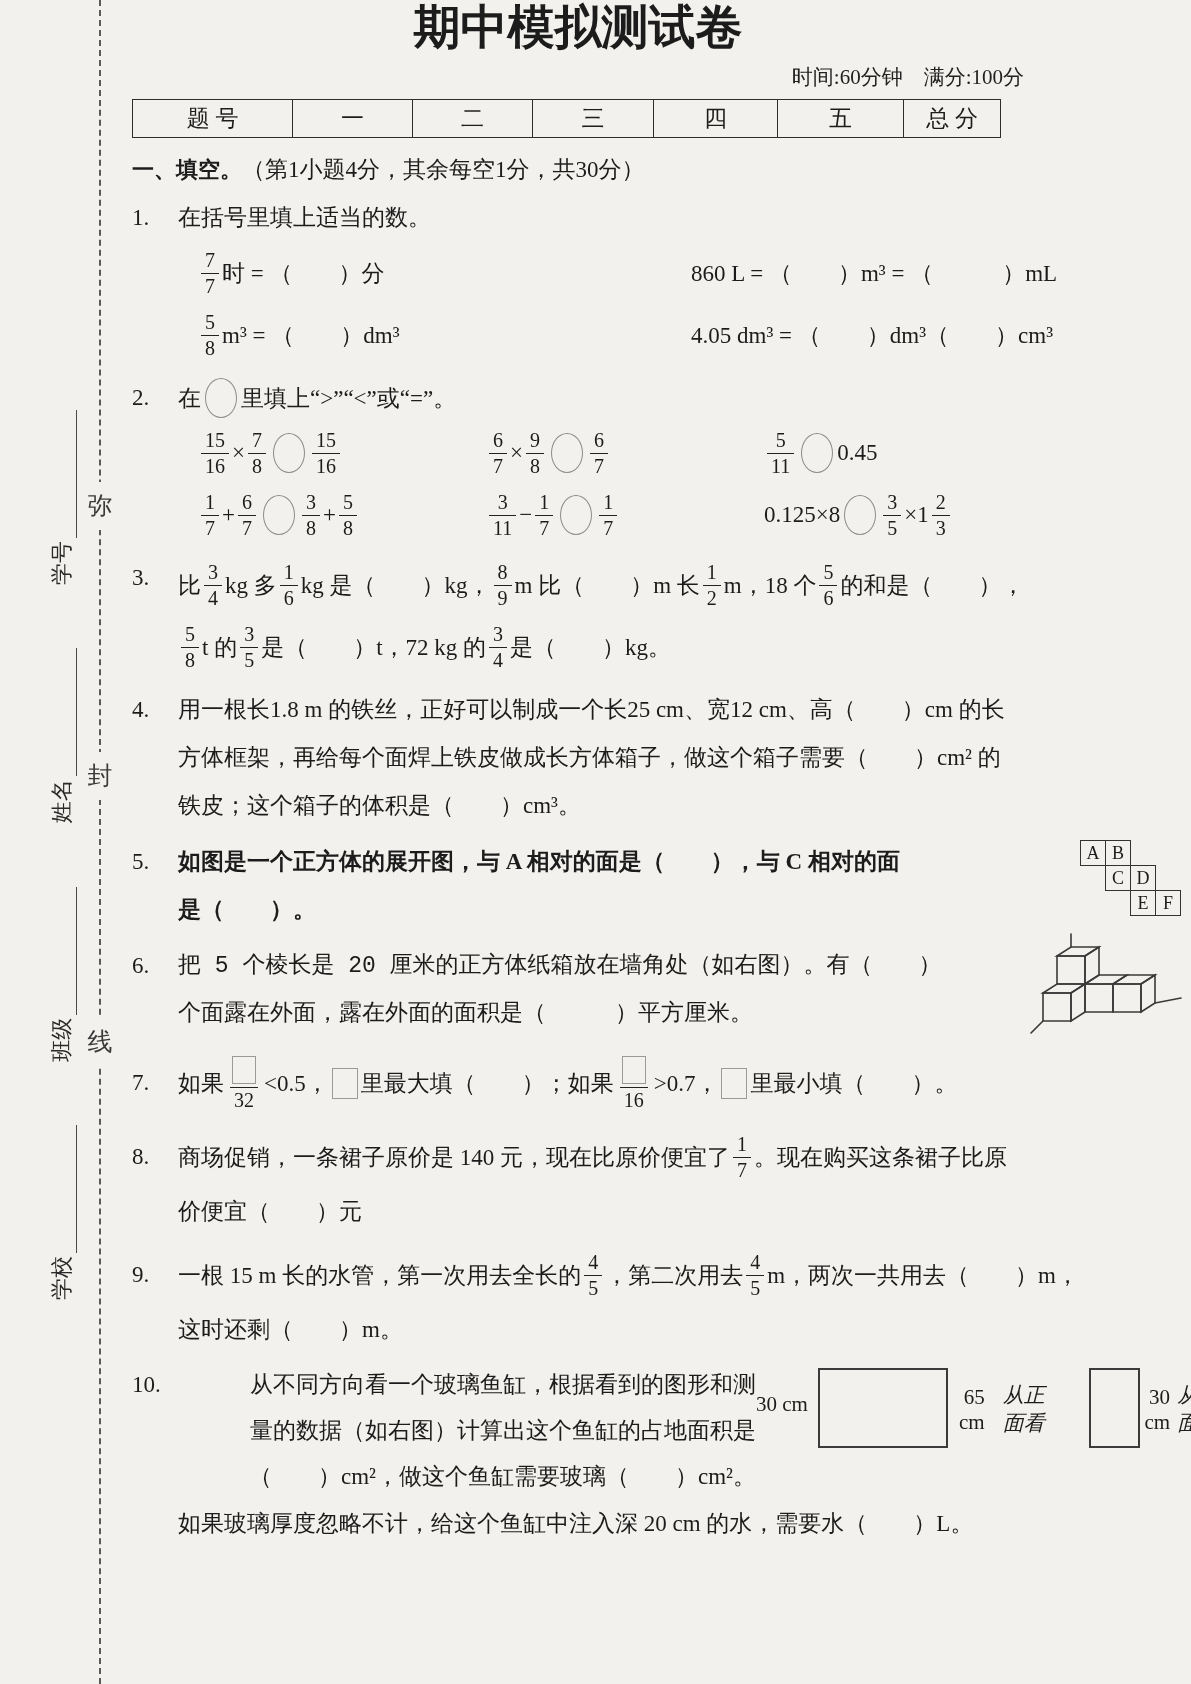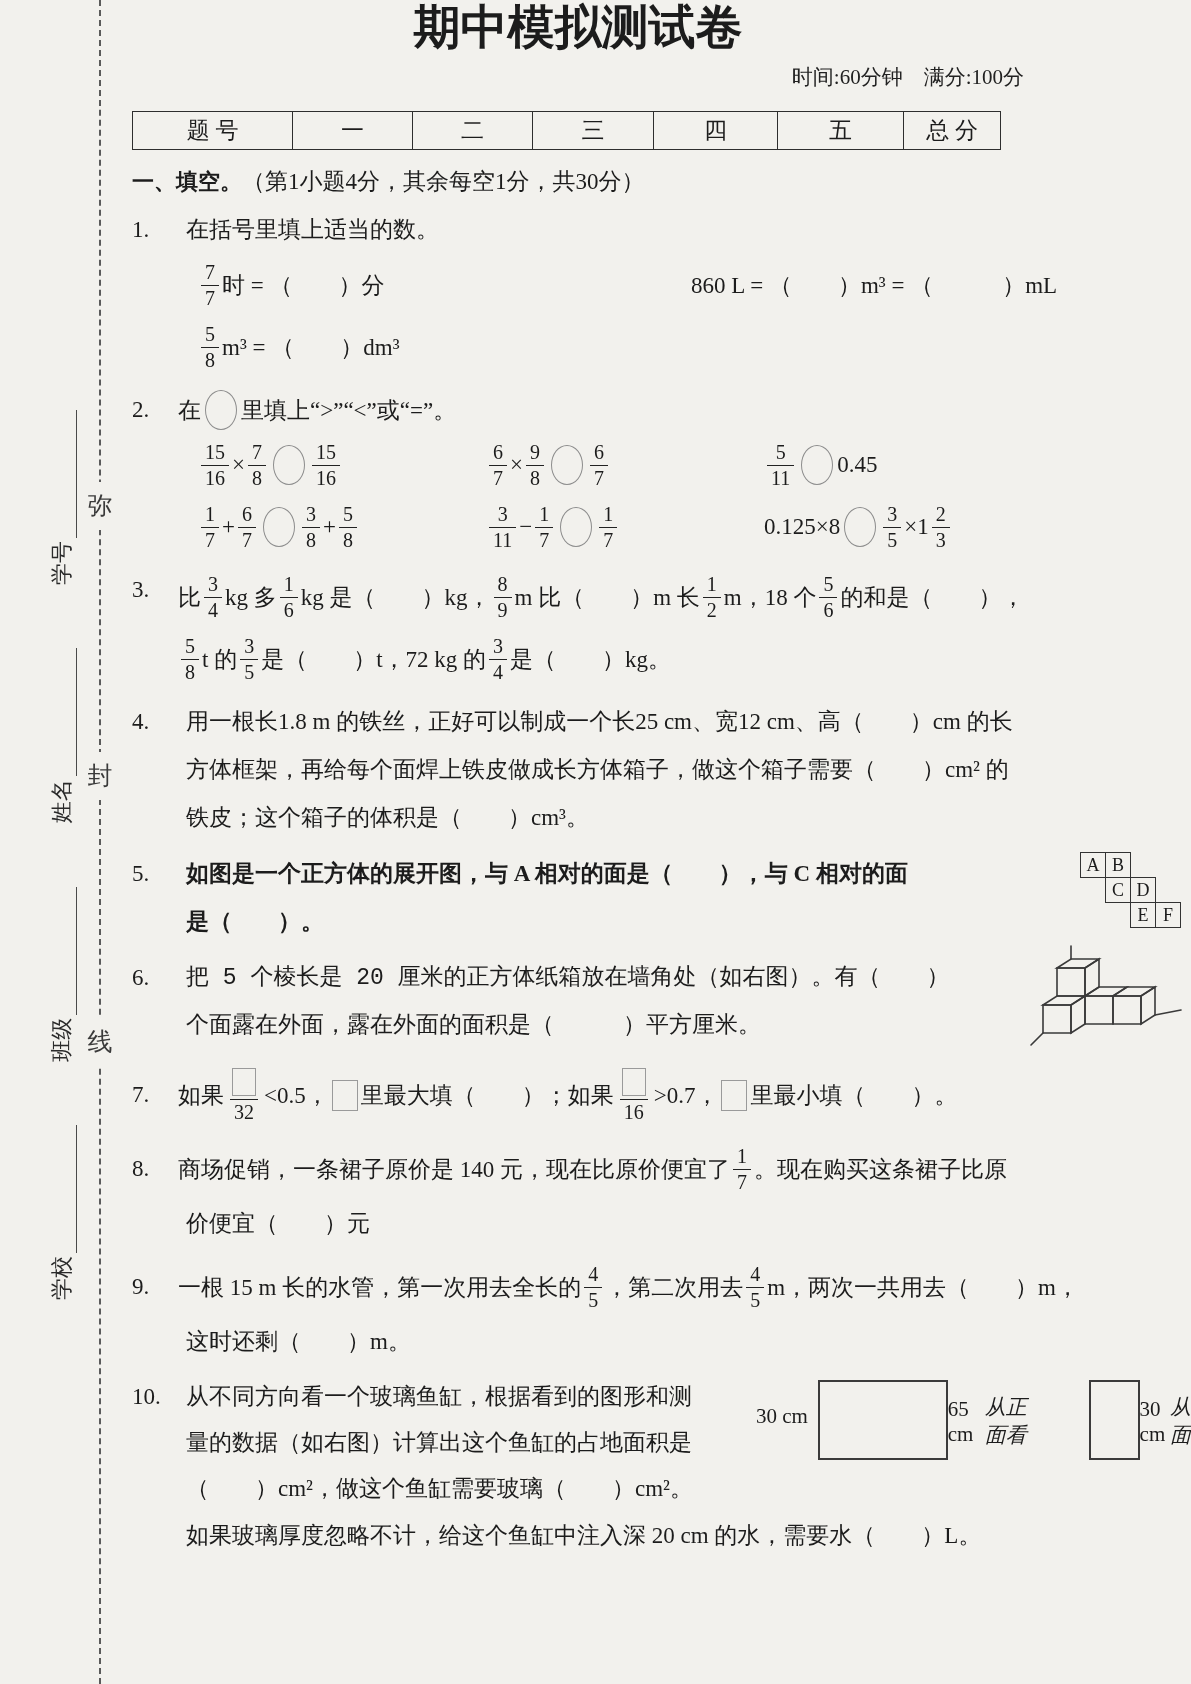--- a/index.html
+++ b/index.html
@@ -23,29 +23,29 @@
   }
   .seal-field{display:inline-flex;align-items:flex-end;}
   .wline{display:inline-block;width:128px;border-bottom:1.7px solid #4a4a4a;height:1.15em;margin-left:3px;}
   
   .content{position:absolute;left:132px;top:0;width:1052px;}
   .title{margin:24px 0 0;width:892px;text-align:center;font-weight:700;
     font-family:"Liberation Sans","DejaVu Sans",sans-serif;font-size:54px;line-height:1.06;letter-spacing:1px;}
   .subtitle{margin:2px 0 0;width:892px;text-align:center;font-weight:700;
     font-family:"Liberation Sans","DejaVu Sans",sans-serif;font-size:47px;line-height:1.05;}
   .meta{width:892px;text-align:right;font-size:21px;margin-top:12px;color:#222;}
-  table.score{width:868px;border-collapse:collapse;margin-top:20px;font-size:23px;table-layout:fixed;}
+  table.score{width:868px;border-collapse:collapse;margin-top:8px;font-size:23px;table-layout:fixed;}
   table.score td{border:1.8px solid #2e2e2e;height:37px;text-align:center;padding:0;}
   .sec{margin-top:16px;font-size:23px;line-height:32px;}
   .sec .hei{font-family:"Liberation Sans","DejaVu Sans",sans-serif;font-weight:700;font-size:22px;}
   
   .q{display:flex;margin-top:8px;font-size:23px;}
   .qno{flex:0 0 46px;line-height:48px;}
   .qbody{flex:1;min-width:0;}
-  .line{line-height:48px;white-space:nowrap;margin-left:8px;}
+  .line{line-height:48px;white-space:nowrap;}
   .fline{min-height:62px;display:flex;align-items:center;white-space:nowrap;}
   .grid2{display:grid;grid-template-columns:1fr 1fr;padding-left:20px;}
   .grid3{display:grid;grid-template-columns:288px 278px 1fr;padding-left:20px;}
   .frac{display:inline-flex;flex-direction:column;align-items:center;font-size:20px;line-height:1.12;margin:0 3px;flex:none;}
   .frac .fn{padding:0 4px 1px;}
   .frac .fd{border-top:1.7px solid #222;padding:1px 4px 0;}
   .cmp{display:inline-block;width:30px;height:38px;border:1.6px solid #8d8d8d;border-radius:50%;margin:0 4px;flex:none;}
   .bbox{display:inline-block;width:24px;height:29px;border:1.6px solid #9a9a9a;margin:0 3px;vertical-align:middle;flex:none;}
   .frac .bbox{width:22px;height:26px;margin:0 1px 2px;}
   
@@ -54,21 +54,21 @@
   .net{position:relative;width:104px;height:78px;margin-left:auto;margin-top:2px;flex:none;}
   .ncell{position:absolute;width:26px;height:26px;border:1.7px solid #333;
     font-size:18px;line-height:25px;text-align:center;box-sizing:border-box;background:transparent;}
   
   .q6row{display:flex;}
   .q6text{flex:1;font-family:Liberation Mono, monospace;}
   .cubes{flex:none;margin-left:6px;margin-top:-10px;}
   
   .tallline{min-height:70px;}
   
-  .q10cols{display:flex;}
+  .q10cols{display:flex;text-align:right;}
   .q10text{flex:0 0 578px;}
   .q10text .line{line-height:46px;}
   .figs{display:flex;gap:44px;margin-left:62px;margin-top:6px;align-items:flex-start;}
   .fig{position:relative;display:flex;flex-direction:row;align-items:center;font-size:21px;}
   .rect{border:2px solid #3b3b3b;background:transparent;}
   .rect.front{width:176px;height:76px;}
   .rect.side{width:80px;height:76px;}
   .dim-left{position:absolute;left:-62px;top:24px;}
   .dim-right{position:absolute;right:-66px;top:24px;}
   .dim-below{margin-top:4px;}
@@ -143,20 +143,21 @@
         <div class="grid2">
           <div class="fline"><span class="frac">
                 <span class="fn">7</span>
                 <span class="fd">7</span>
               </span>时 = （　　）分</div>
           <div class="fline">860 L = （　　）m³ = （　　　）mL</div>
           <div class="fline"><span class="frac">
                 <span class="fn">5</span>
                 <span class="fd">8</span>
               </span> m³ = （　　）dm³</div>
+          <div class="fline">4.05 dm³ = （　　）dm³（　　）cm³</div>
         </div>
       </div>
     </div>
 
     <div class="q">
       <div class="qno">2.</div>
       <div class="qbody">
         <div class="fline" style="min-height:48px;">在<span class="cmp"></span>里填上“&gt;”“&lt;”或“=”。</div>
         <div class="grid3">
           <div class="fline"><span class="frac">

